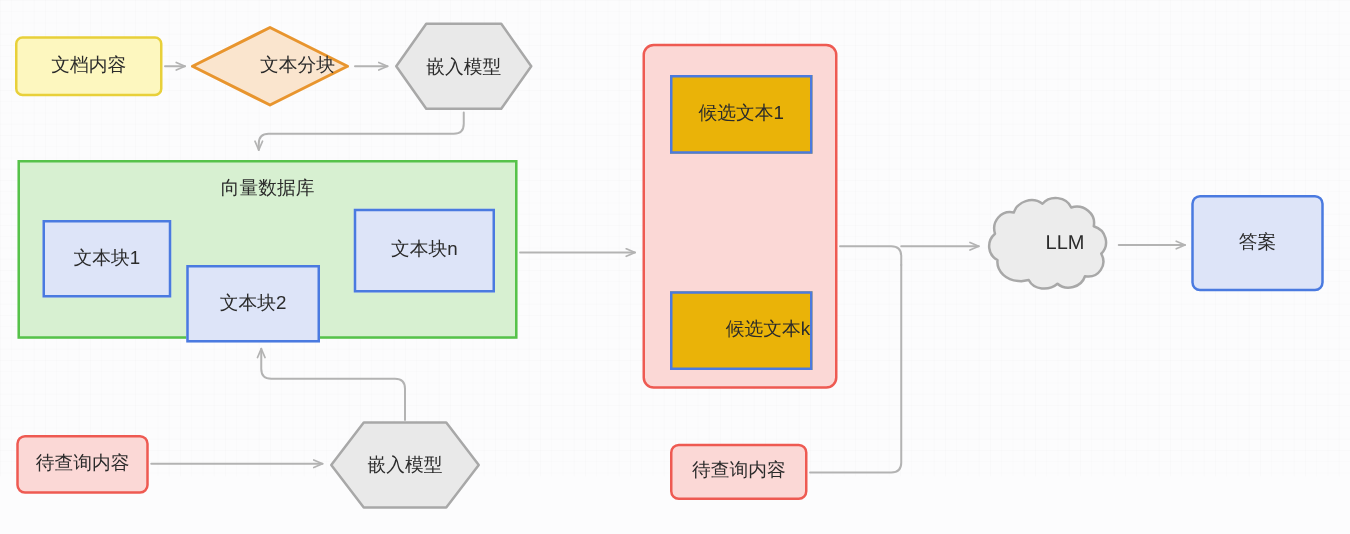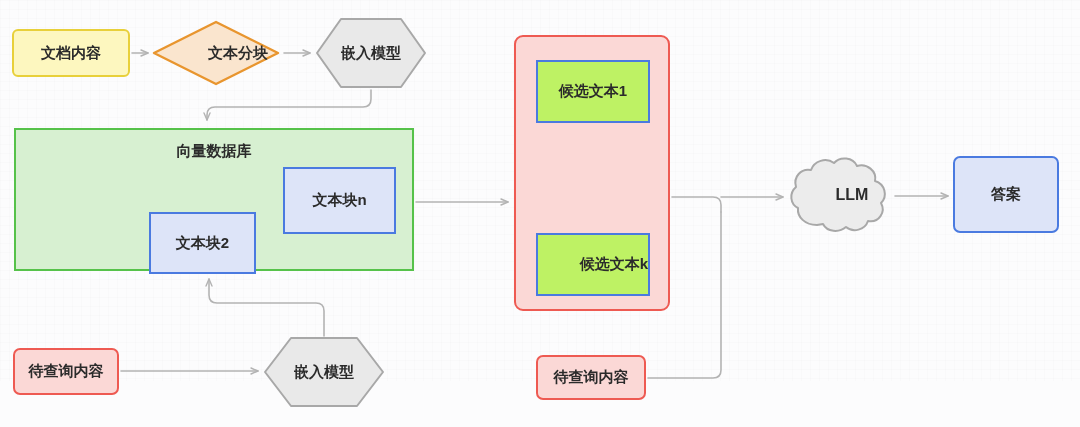--- a/index.html
+++ b/index.html
@@ -8,21 +8,20 @@
     background:#fcfcfd;
     font-family:"Liberation Sans","DejaVu Sans",sans-serif;
     overflow:hidden;
   }
   #canvas{position:relative;width:1080px;height:381px;
     background-color:#fcfcfd;
     background-image:
       linear-gradient(to right, rgba(0,0,0,0.012) 1px, transparent 1px),
       linear-gradient(to bottom, rgba(0,0,0,0.012) 1px, transparent 1px);
     background-size:9px 9px;
-    font-weight:bold;
   }
   #edges{position:absolute;left:0;top:0;width:1080px;height:427px;pointer-events:none;}
   .node{position:absolute;box-sizing:border-box;display:flex;align-items:center;justify-content:center;
     text-align:center;color:#2b2b2b;font-size:15px;line-height:1.25;}
 
   
   .n-doc{left:12px;top:29px;width:118px;height:48px;
     background:#fdf7bf;border:2px solid #e8d03a;border-radius:6px;}
 
   
@@ -46,21 +45,21 @@
   .chunk{position:absolute;box-sizing:border-box;display:flex;align-items:center;justify-content:center;
     background:#dde4f8;border:2px solid #4a7ae0;font-size:15px;color:#2b2b2b;}
   .c1{left:18px;top:46px;width:103px;height:62px;}
   .c2{left:133px;top:46px;width:107px;height:62px;margin-top:36px;}
   .c3{left:267px;top:37px;width:113px;height:67px;}
 
   
   .n-cand{left:514px;top:35px;width:156px;height:276px;
     background:#fbd8d6;border:2px solid #ee5a52;border-radius:9px;display:block;}
   .cand-item{position:absolute;box-sizing:border-box;display:flex;align-items:center;justify-content:center;
-    background:#bef264;border:2px solid #4a7ae0;font-size:15px;color:#2b2b2b;
+    background:#eab308;border:2px solid #4a7ae0;font-size:15px;color:#2b2b2b;
     left:20px;width:114px;height:63px;}
   .ci1{top:23px;}
   .ci2{top:106px;}
   .ci3{top:196px;justify-content:flex-end;}
 
   
   .n-cloud{left:787px;top:155px;width:106px;height:80px;}
   .n-cloud .clabel{position:absolute;left:12px;top:0;width:100%;height:100%;
     display:flex;align-items:center;justify-content:center;font-size:16px;color:#2b2b2b;z-index:2;}
 
@@ -122,20 +121,23 @@
 
   <div class="hexwrap n-hex-top">
     <svg width="112" height="72" viewBox="0 0 112 72" style="position:absolute;left:0;top:0;">
       <polygon points="26,2 86,2 110,36 86,70 26,70 2,36" fill="#e9e9e9" stroke="#a8a8a8" stroke-width="2" stroke-linejoin="round"></polygon>
     </svg>
     <span class="hlabel">嵌入模型</span>
   </div>
 
   <div class="node n-vdb">
     <div class="vdb-title">向量数据库</div>
+    <div class="chunk c1">
+      <span>文本块1</span>
+    </div>
     <div class="chunk c2">
       <span>文本块2</span>
     </div>
     <div class="chunk c3">
       <span>文本块n</span>
     </div>
   </div>
 
   <div class="node n-cand">
     <div class="cand-item ci1">

